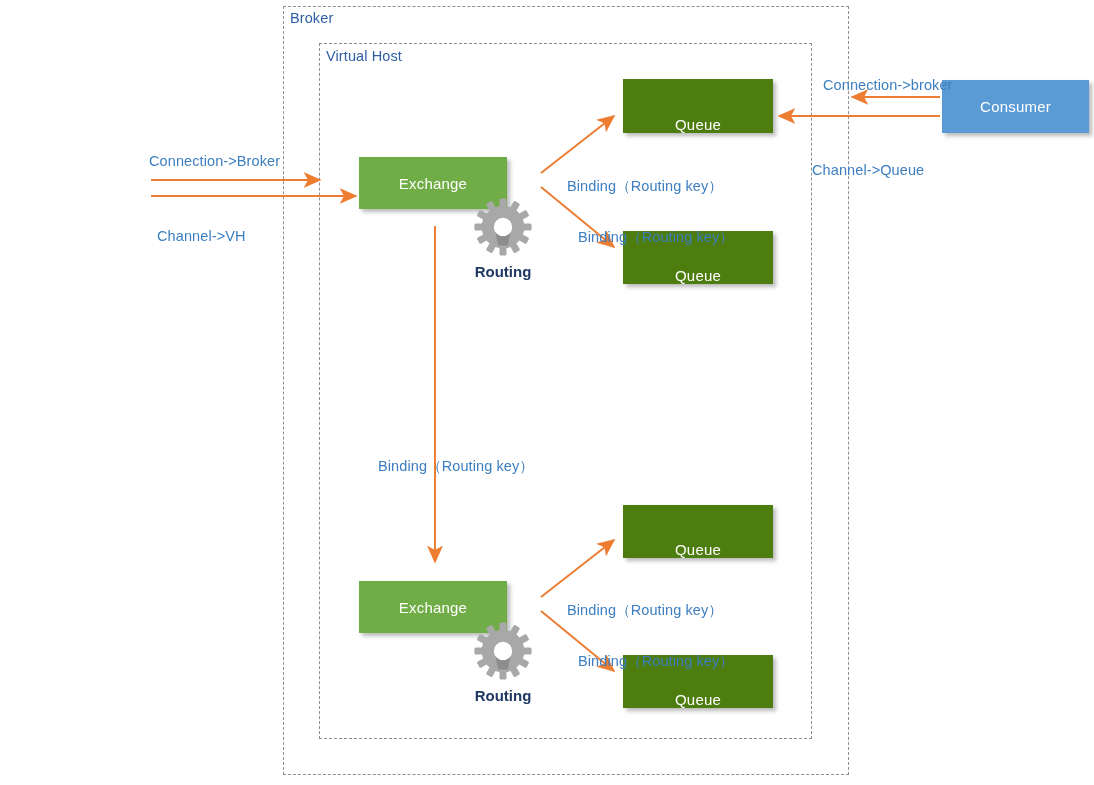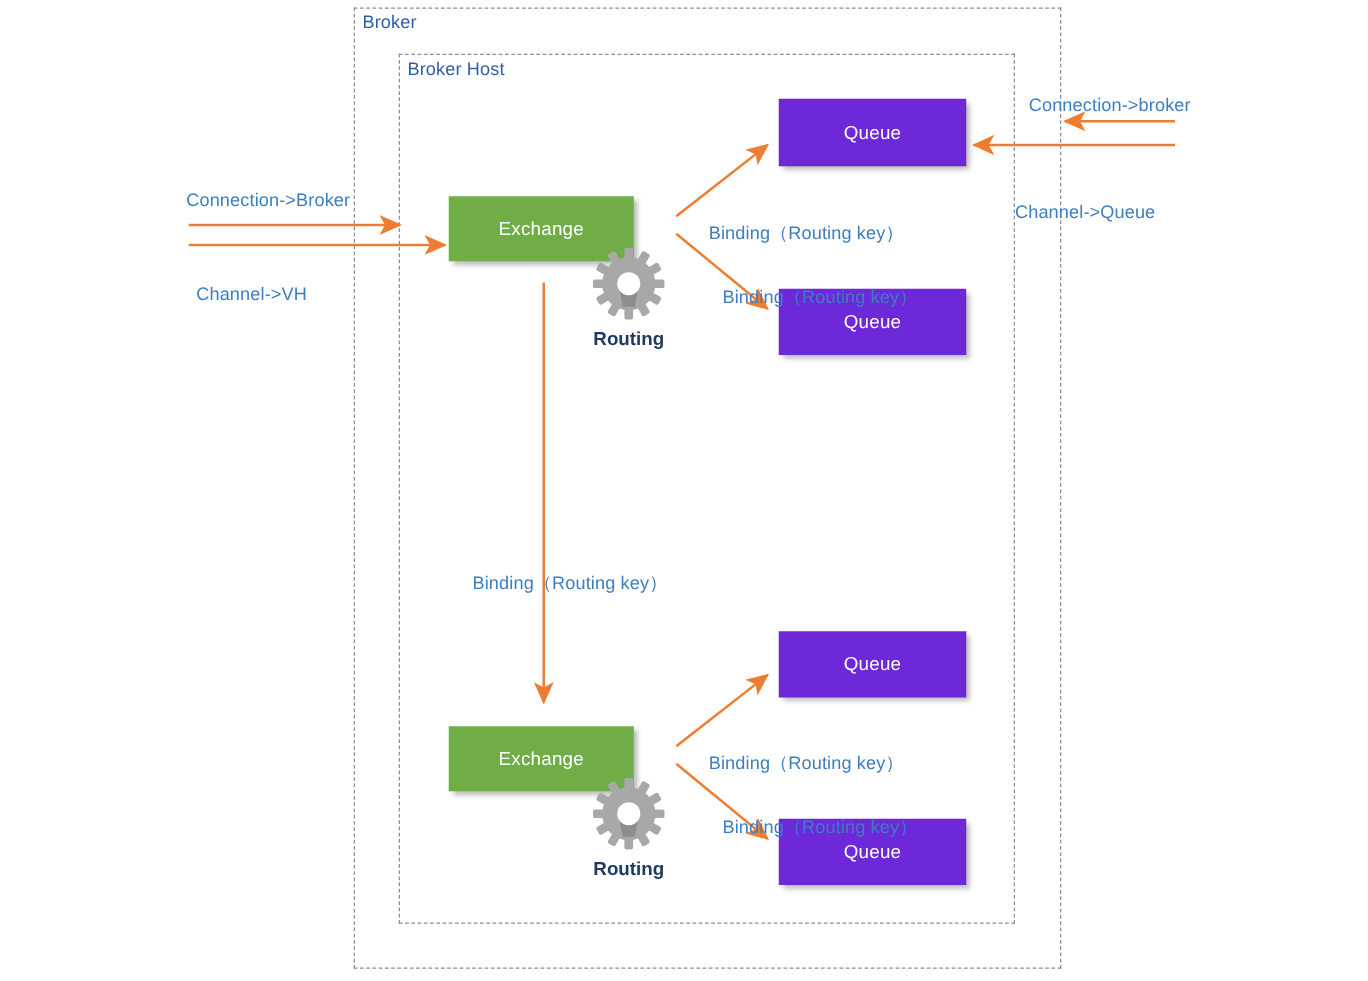--- a/index.html
+++ b/index.html
@@ -30,21 +30,21 @@
     position:absolute;
     box-sizing:border-box;
     display:flex;align-items:center;justify-content:center;
     color:#ffffff;
     font-size:15px;
     letter-spacing:.2px;
     box-shadow:3px 3px 4px rgba(90,90,90,.42);
   }
   .node.blue{background:#5b9bd5;}
   .node.green{background:#70ad47;}
-  .node.orange{background:#6d28d9;}
+  .node.orange{background:#4d7c0f;align-items:flex-end;}
 
   
   .elabel{
     position:absolute;
     color:#3c7ebf;
     font-size:14.5px;
     white-space:nowrap;
     letter-spacing:.1px;
     margin-top:28px;
   }
@@ -65,21 +65,21 @@
 </style>
 </head>
 <body>
 
 <div id="stage">
 
   <div class="dashbox" style="left:283px;top:6px;width:566px;height:769px;"></div>
   <div class="dashlabel" style="left:290px;top:10px;">Broker</div>
 
   <div class="dashbox" style="left:319px;top:43px;width:493px;height:696px;"></div>
-  <div class="dashlabel" style="left:326px;top:48px;">Broker Host</div>
+  <div class="dashlabel" style="left:326px;top:48px;">Virtual Host</div>
 
   <svg id="wires" viewBox="0 0 1094 785">
     <defs>
       <marker id="ah" markerWidth="9" markerHeight="8" refX="8.2" refY="4" orient="auto" markerUnits="strokeWidth">
         <path d="M0,0 L9,4 L0,8 L2.2,4 z" fill="#ed7d31"></path>
       </marker>
     </defs>
     <g stroke="#ed7d31" stroke-width="2" fill="none" marker-end="url(#ah)">
 
       <line x1="151" y1="180" x2="320" y2="180"></line>
@@ -96,20 +96,23 @@
 
       <line x1="541" y1="611" x2="614" y2="671"></line>
 
       <line x1="940" y1="97" x2="852" y2="97"></line>
 
       <line x1="940" y1="116" x2="779" y2="116"></line>
     </g>
   </svg>
 
 
+  <div class="node blue" style="left:942px;top:80px;width:147px;height:53px;">
+    <span>Consumer</span>
+  </div>
 
   <div class="node green" style="left:359px;top:157px;width:148px;height:52px;">
     <span>Exchange</span>
   </div>
 
   <div class="node green" style="left:359px;top:581px;width:148px;height:52px;">
     <span>Exchange</span>
   </div>
 
   <div class="node orange" style="left:623px;top:79px;width:150px;height:54px;">

